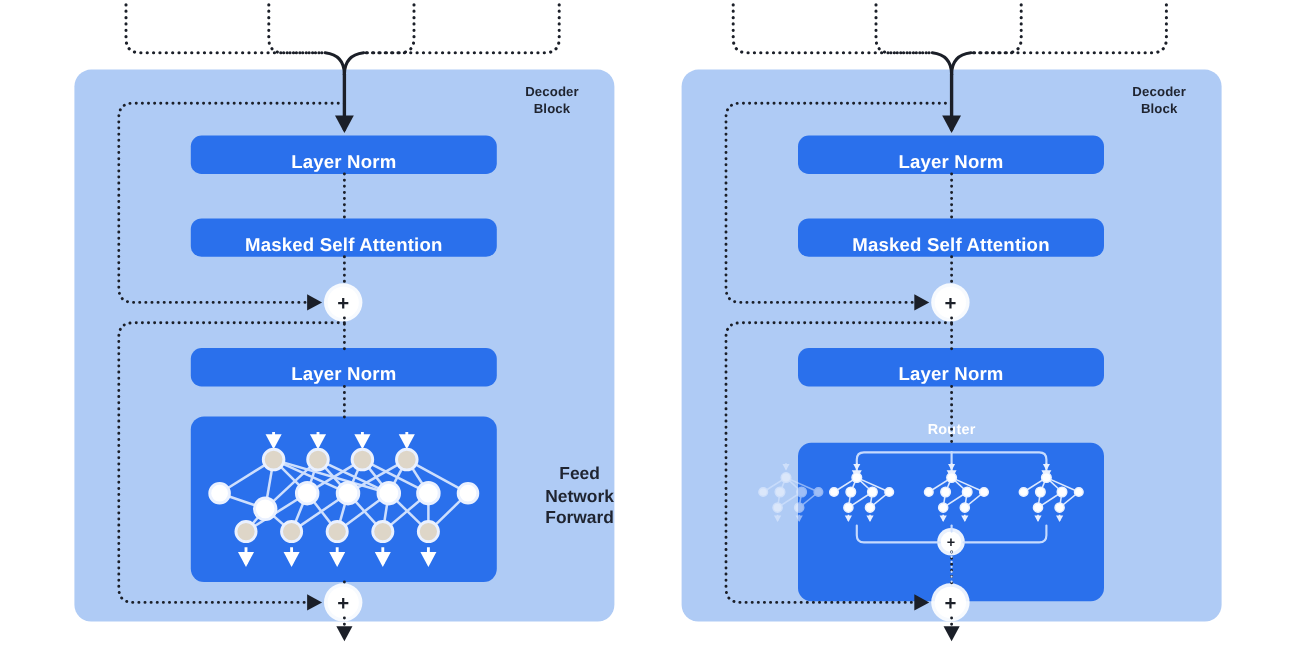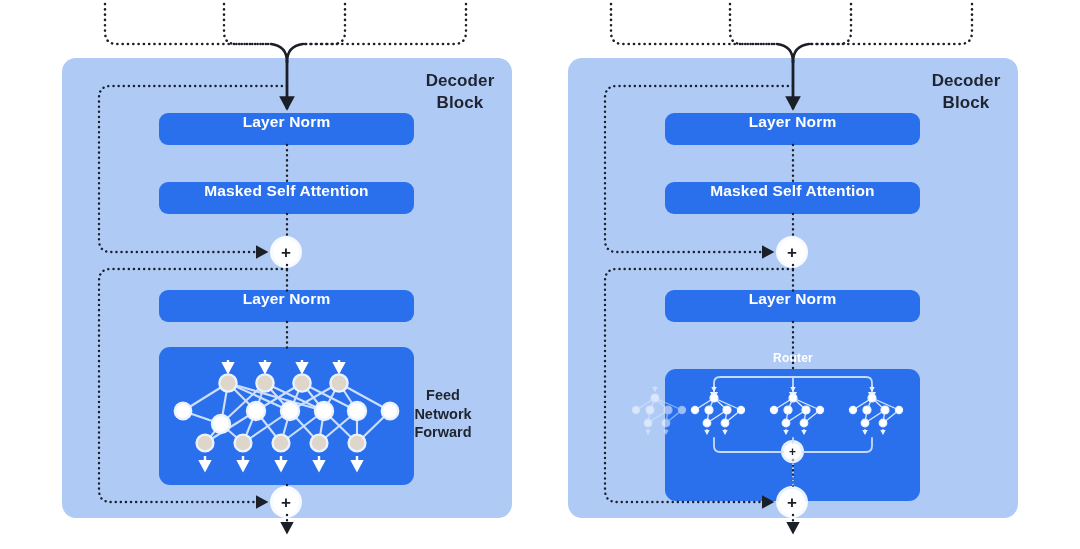--- a/index.html
+++ b/index.html
@@ -1,23 +1,23 @@
 <!DOCTYPE html>
 <html><head>
 <meta charset="utf-8">
 <style>
   html,body{margin:0;padding:0;background:#ffffff;}
   body{width:1080px;height:549px;position:relative;overflow:hidden;
        font-family:"Liberation Sans","DejaVu Sans",sans-serif;}
   .stage{position:absolute;inset:0;width:1080px;height:549px;}
   .panel{position:absolute;background:#afcbf5;border-radius:14px;}
-  .block-title{position:absolute;font-size:17px;font-weight:700;color:#1f2430;
+  .block-title{position:absolute;font-size:11px;font-weight:700;color:#1f2430;
                text-align:center;line-height:1.28;letter-spacing:.1px;}
   .btn{position:absolute;background:#2a70ec;border-radius:9px;color:#ffffff;
-       display:flex;align-items:flex-start;justify-content:center;
+       display:flex;align-items:flex-end;justify-content:center;
        font-size:15.5px;font-weight:700;letter-spacing:.15px;}
   .ffn-box{position:absolute;background:#2a70ec;border-radius:11px;}
   .moe-box{position:absolute;background:#2a70ec;border-radius:11px;}
   .side-label{position:absolute;font-size:14.5px;font-weight:700;color:#1f2430;
               text-align:center;line-height:1.28;}
   .router-label{position:absolute;font-size:12px;font-weight:700;color:#ffffff;
                 text-align:center;letter-spacing:.2px;}
   svg.ov{position:absolute;left:0;top:0;width:1080px;height:549px;overflow:visible;}
   .plus{position:absolute;background:#ffffff;border-radius:50%;
         display:flex;align-items:center;justify-content:center;
@@ -45,21 +45,21 @@
   <div class="btn" style="left:159px;top:182px;width:255px;height:32px;">
     <span>Masked Self Attention</span>
   </div>
 
   <div class="btn" style="left:159px;top:290px;width:255px;height:32px;">
     <span>Layer Norm</span>
   </div>
 
   <div class="ffn-box" style="left:159px;top:347px;width:255px;height:138px;"></div>
 
-  <div class="side-label" style="left:400px;top:386px;width:86px;">
+  <div class="side-label" style="left:440px;top:386px;width:86px;">
     <div>Feed</div>
     <div>Network</div>
     <div>Forward</div>
   </div>
 
   <div class="plus big" style="left:273px;top:239px;">
     <span>+</span>
   </div>
   <div class="plus big" style="left:273px;top:489px;">
     <span>+</span>

